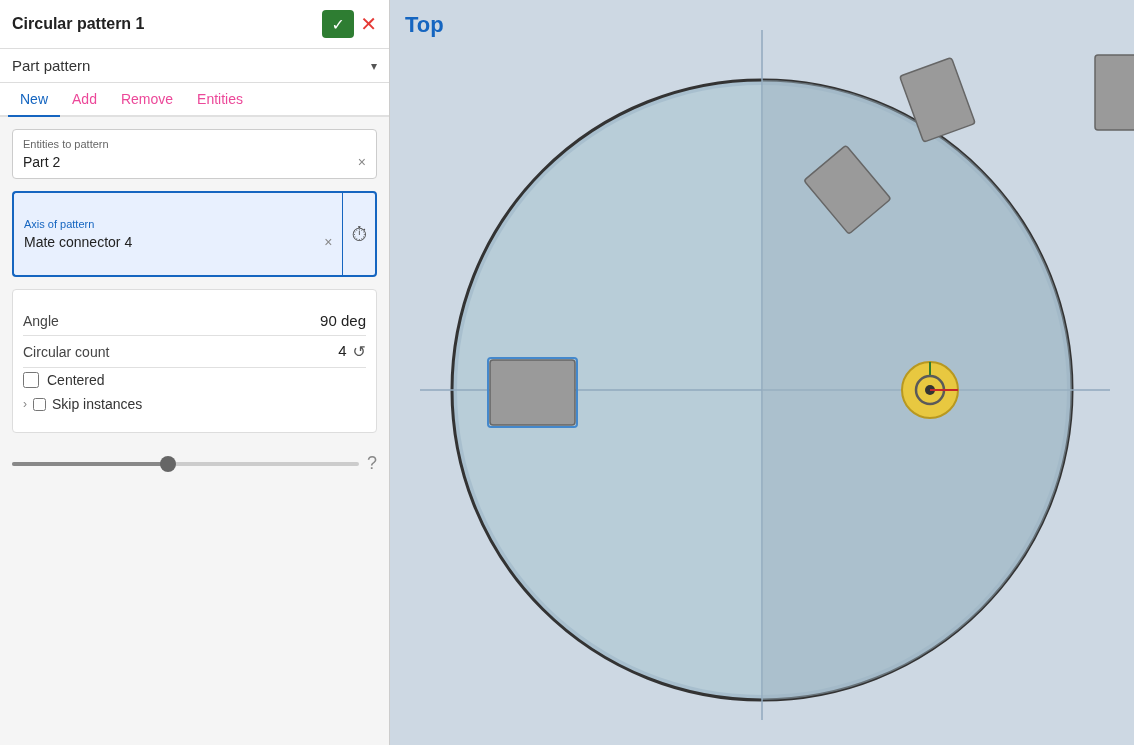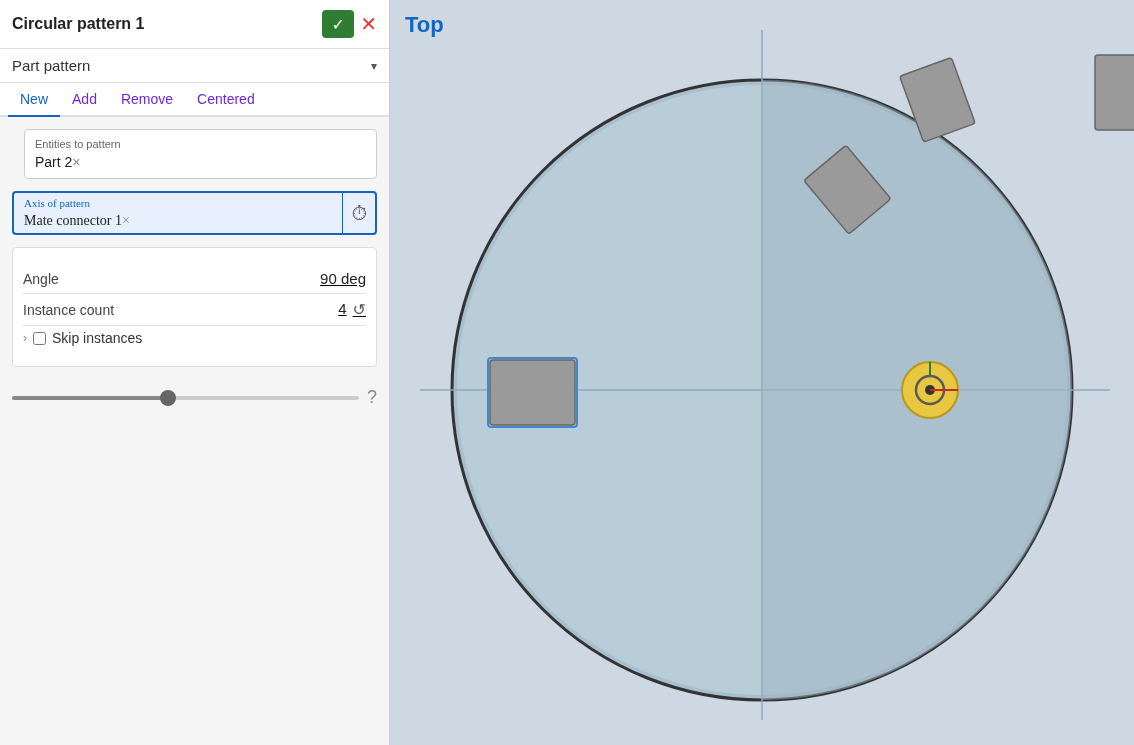--- a/index.html
+++ b/index.html
@@ -92,21 +92,21 @@
       background: white;
       display: flex;
       border-bottom: 2px solid #e0e0e0;
       padding: 0 8px;
       text-align: right;
     }
 
     .tab {
       padding: 8px 12px;
       font-size: 14px;
-      color: #6d28d9;
+      color: #ec4899;
       cursor: pointer;
       border-bottom: 2px solid transparent;
       margin-bottom: -2px;
     }
 
     .tab.active {
       color: #1565c0;
       border-bottom: 2px solid #1565c0;
       font-weight: 500;
     }
@@ -118,36 +118,36 @@
       flex-direction: column;
       gap: 12px;
       background: #f5f5f5;
     }
 
     .field-group {
       background: white;
       border: 1px solid #ccc;
       border-radius: 4px;
       padding: 8px 10px;
-      margin-left: 12px;
     }
 
     .field-label {
       font-size: 11px;
       color: #666;
       margin-bottom: 4px;
     }
 
     .field-label.active {
       color: #1565c0;
     }
 
     .field-value-row {
       display: flex;
       align-items: center;
+      justify-content: space-between;
     }
 
     .field-value {
       font-size: 14px;
       color: #222;
     }
 
     .field-clear {
       color: #888;
       font-size: 14px;
@@ -159,22 +159,21 @@
       align-items: stretch;
       gap: 0;
     }
 
     .axis-field {
       flex: 1;
       background: #e8f0fe;
       border: 2px solid #1565c0;
       border-right: none;
       border-radius: 4px 0 0 4px;
-      padding: 4px 10px;
-      font-family: Liberation Serif, serif;
+      padding: 25px 10px;
     }
 
     .axis-icon-btn {
       background: #e8f0fe;
       border: 2px solid #1565c0;
       border-left: 1px solid #1565c0;
       border-radius: 0 4px 4px 0;
       padding: 0 8px;
       cursor: pointer;
       display: flex;
@@ -198,21 +197,20 @@
 
     .param-label {
       font-size: 14px;
       color: #444;
     }
 
     .param-value-row {
       display: flex;
       align-items: flex-start;
       gap: 6px;
-      text-decoration: underline;
     }
 
     .param-value {
       font-size: 15px;
       font-weight: 500;
       color: #222;
     }
 
     .refresh-btn {
       background: none;
@@ -362,64 +360,68 @@
 
   <div class="pattern-type-row">
     <span class="pattern-type-label">Part pattern</span>
     <span class="dropdown-arrow">▾</span>
   </div>
 
   <div class="tabs-row">
     <div class="tab active">New</div>
     <div class="tab">Add</div>
     <div class="tab">Remove</div>
-    <div class="tab">Centered</div>
+    <div class="tab">Entities</div>
   </div>
 
   <div class="panel-body">
 
     <div class="field-group">
       <div class="field-label">Entities to pattern</div>
       <div class="field-value-row">
         <span class="field-value">Part 2</span>
         <span class="field-clear">×</span>
       </div>
     </div>
 
     <div class="axis-row">
       <div class="axis-field">
         <div class="field-label active">Axis of pattern</div>
         <div class="field-value-row">
-          <span class="field-value">Mate connector 1</span>
+          <span class="field-value">Mate connector 4</span>
           <span class="field-clear">×</span>
         </div>
       </div>
       <button class="axis-icon-btn">
         <span style="font-size:20px;">⏱</span>
       </button>
     </div>
 
     <div class="params-section">
 
       <div class="param-row">
         <span class="param-label">Angle</span>
         <div class="param-value-row">
           <span class="param-value">90 deg</span>
         </div>
       </div>
 
       <div class="param-row">
-        <span class="param-label">Instance count</span>
+        <span class="param-label">Circular count</span>
         <div class="param-value-row">
           <span class="param-value">4</span>
           <button class="refresh-btn">↺</button>
         </div>
       </div>
 
 
+      <div class="checkbox-row">
+        <input type="checkbox" style="">
+        <span class="checkbox-label">Centered</span>
+      </div>
 
       <div class="skip-row">
         <span class="chevron-icon">›</span>
         <input type="checkbox" style="">
         <span class="checkbox-label">Skip instances</span>
       </div>
     </div>
 
     <div class="slider-row">
       <div class="slider-track">

